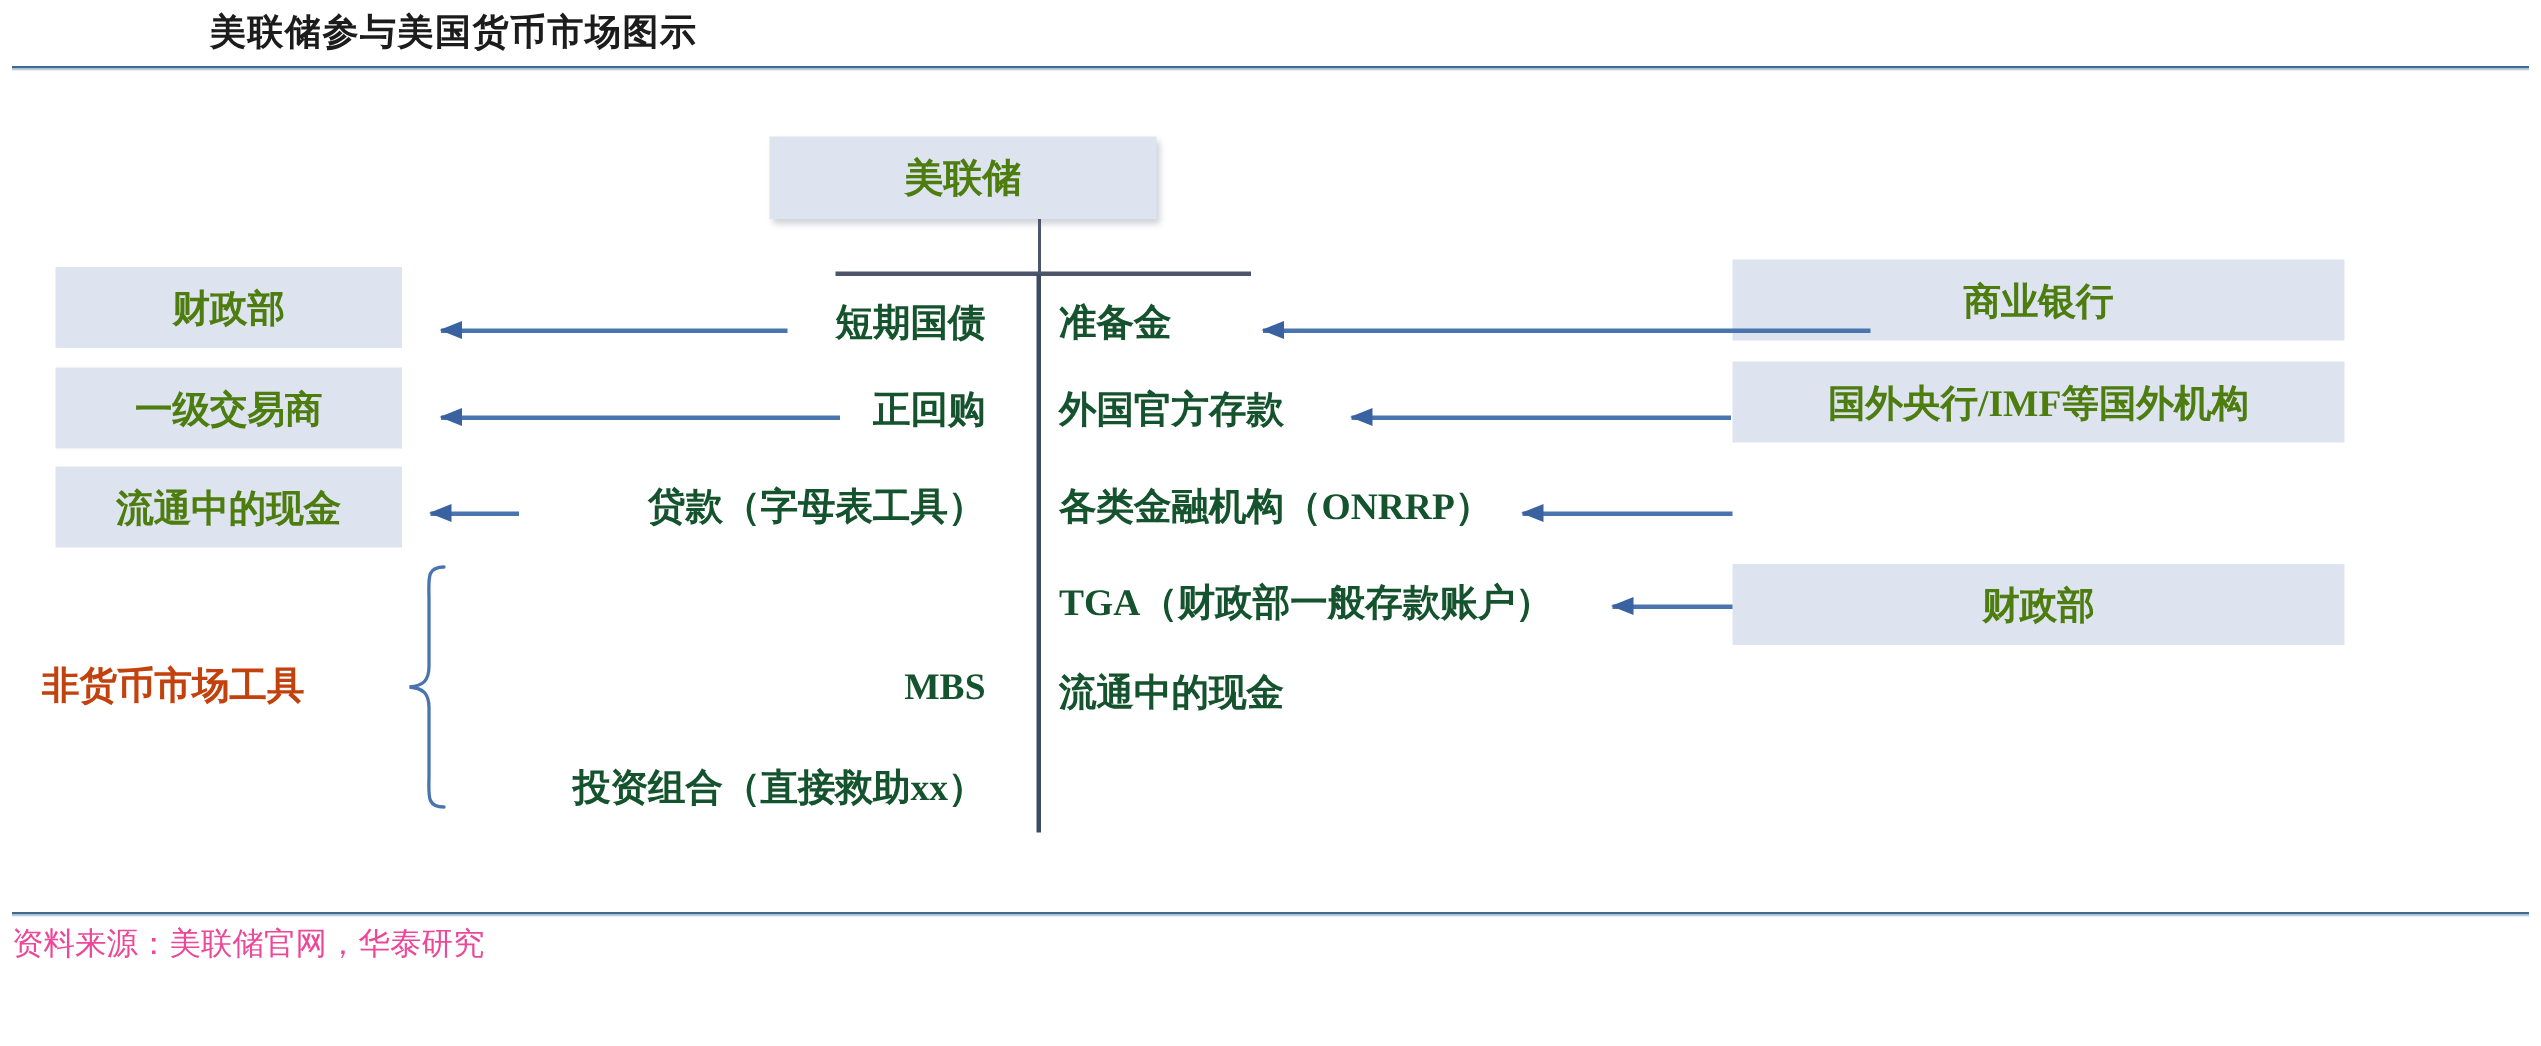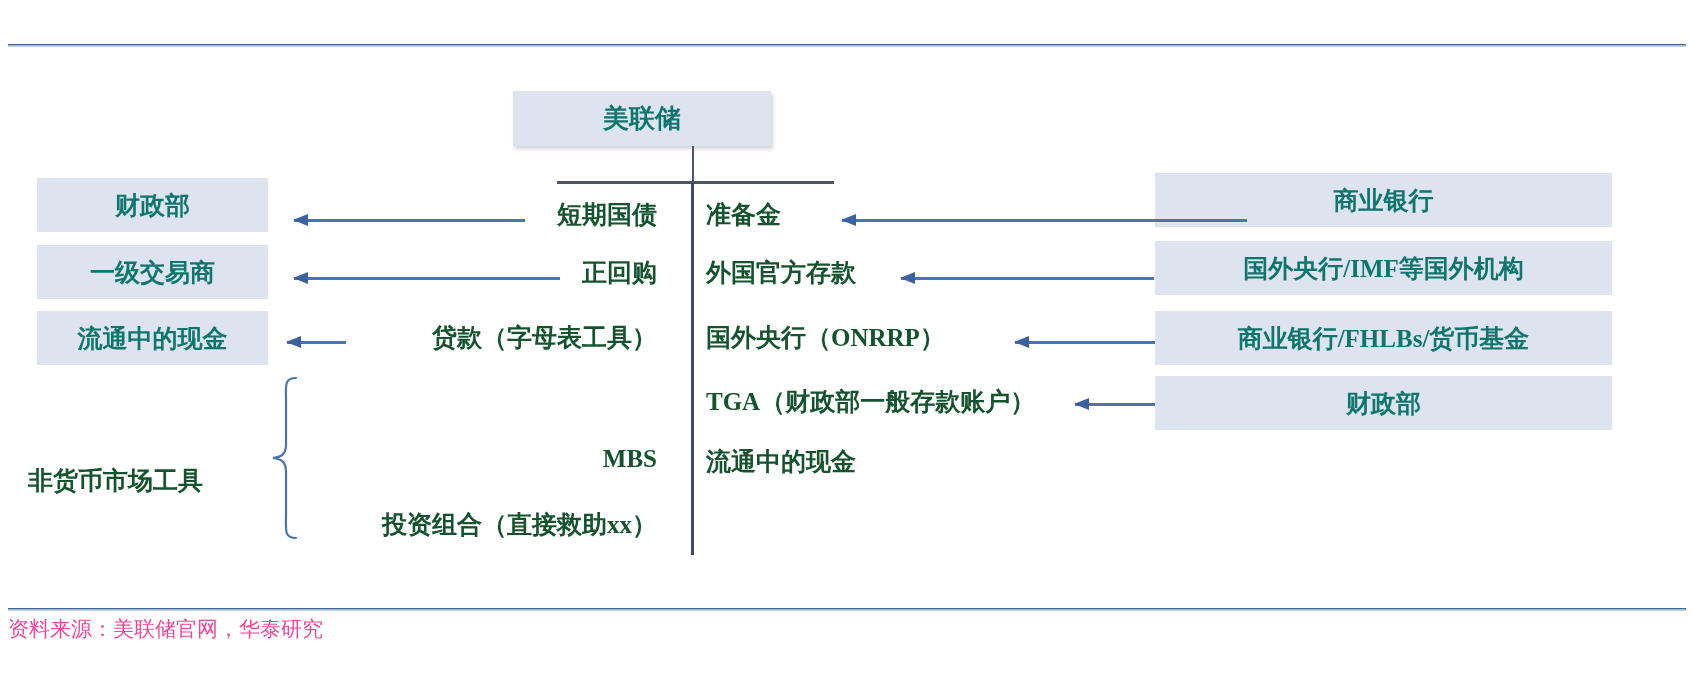--- a/index.html
+++ b/index.html
@@ -66,41 +66,41 @@
   
   .node-box {
     position: absolute;
     background: #dde3ef;
     box-sizing: border-box;
     display: flex;
     align-items: center;
     justify-content: center;
     font-family: "Liberation Serif", "DejaVu Serif", serif;
     font-weight: bold;
-    color: #0f766e;
+    color: #4d7c0f;
     text-align: center;
     white-space: nowrap;
   }
   .node-fed {
     left: 513px;
     top: 91px;
     width: 258px;
     height: 55px;
     font-size: 26px;
     box-shadow: 2px 3px 4px rgba(120,130,145,0.35);
   }
   .node-left {
     left: 37px;
     width: 231px;
     height: 54px;
     font-size: 25px;
   }
   .node-right {
     left: 1155px;
-    width: 457px;
+    width: 408px;
     height: 54px;
     font-size: 25px;
   }
 
   
   .fed-hline {
     position: absolute;
     left: 557px;
     top: 181px;
     width: 277px;
@@ -176,57 +176,56 @@
   }
   .brace-label {
     position: absolute;
     left: 28px;
     top: 440px;
     width: 232px;
     text-align: left;
     font-family: "Liberation Serif", "DejaVu Serif", serif;
     font-weight: bold;
     font-size: 25px;
-    color: #14532d;
-    white-space: nowrap;
-    margin-top: 24px;
+    color: #c2410c;
+    white-space: nowrap;
   }
 </style>
 </head>
 <body>
 
 <div id="page">
 
   <div class="title-block">
+    <div class="title-text">美联储参与美国货币市场图示</div>
     <div class="rule-top"></div>
   </div>
 
   <div class="node-box node-fed">美联储</div>
   <div class="fed-vtop"></div>
   <div class="fed-hline"></div>
   <div class="center-divider"></div>
 
   <div class="node-box node-left" style="top:178px">财政部</div>
   <div class="node-box node-left" style="top:245px">一级交易商</div>
   <div class="node-box node-left" style="top:311px">流通中的现金</div>
 
   <div class="node-box node-right" style="top:173px">商业银行</div>
   <div class="node-box node-right" style="top:241px">国外央行/IMF等国外机构</div>
-  <div class="node-box node-right" style="top:311px">商业银行/FHLBs/货币基金</div>
   <div class="node-box node-right" style="top:376px">财政部</div>
 
   <div class="lbl lbl-asset" style="top:198px">短期国债</div>
   <div class="lbl lbl-asset" style="top:256px">正回购</div>
   <div class="lbl lbl-asset" style="top:321px">贷款（字母表工具）</div>
   <div class="lbl lbl-asset" style="top:445px">MBS</div>
   <div class="lbl lbl-asset" style="top:508px">投资组合（直接救助xx）</div>
 
   <div class="lbl lbl-liab" style="top:198px">准备金</div>
   <div class="lbl lbl-liab" style="top:256px">外国官方存款</div>
-  <div class="lbl lbl-liab" style="top:321px">国外央行（ONRRP）</div>
+  <div class="lbl lbl-liab" style="top:321px">各类金融机构（ONRRP）</div>
   <div class="lbl lbl-liab" style="top:445px">流通中的现金</div>
   <div class="lbl lbl-liab" style="top:385px">TGA（财政部一般存款账户）</div>
 
   <div class="arrow" style="left:294px; top:219px; width:231px;"></div>
   <div class="arrow" style="left:294px; top:277px; width:266px;"></div>
   <div class="arrow" style="left:287px; top:341px; width:59px;"></div>
 
   <div class="arrow" style="left:842px; top:219px; width:405px;"></div>
   <div class="arrow" style="left:901px; top:277px; width:253px;"></div>
   <div class="arrow" style="left:1015px; top:341px; width:140px;"></div>

